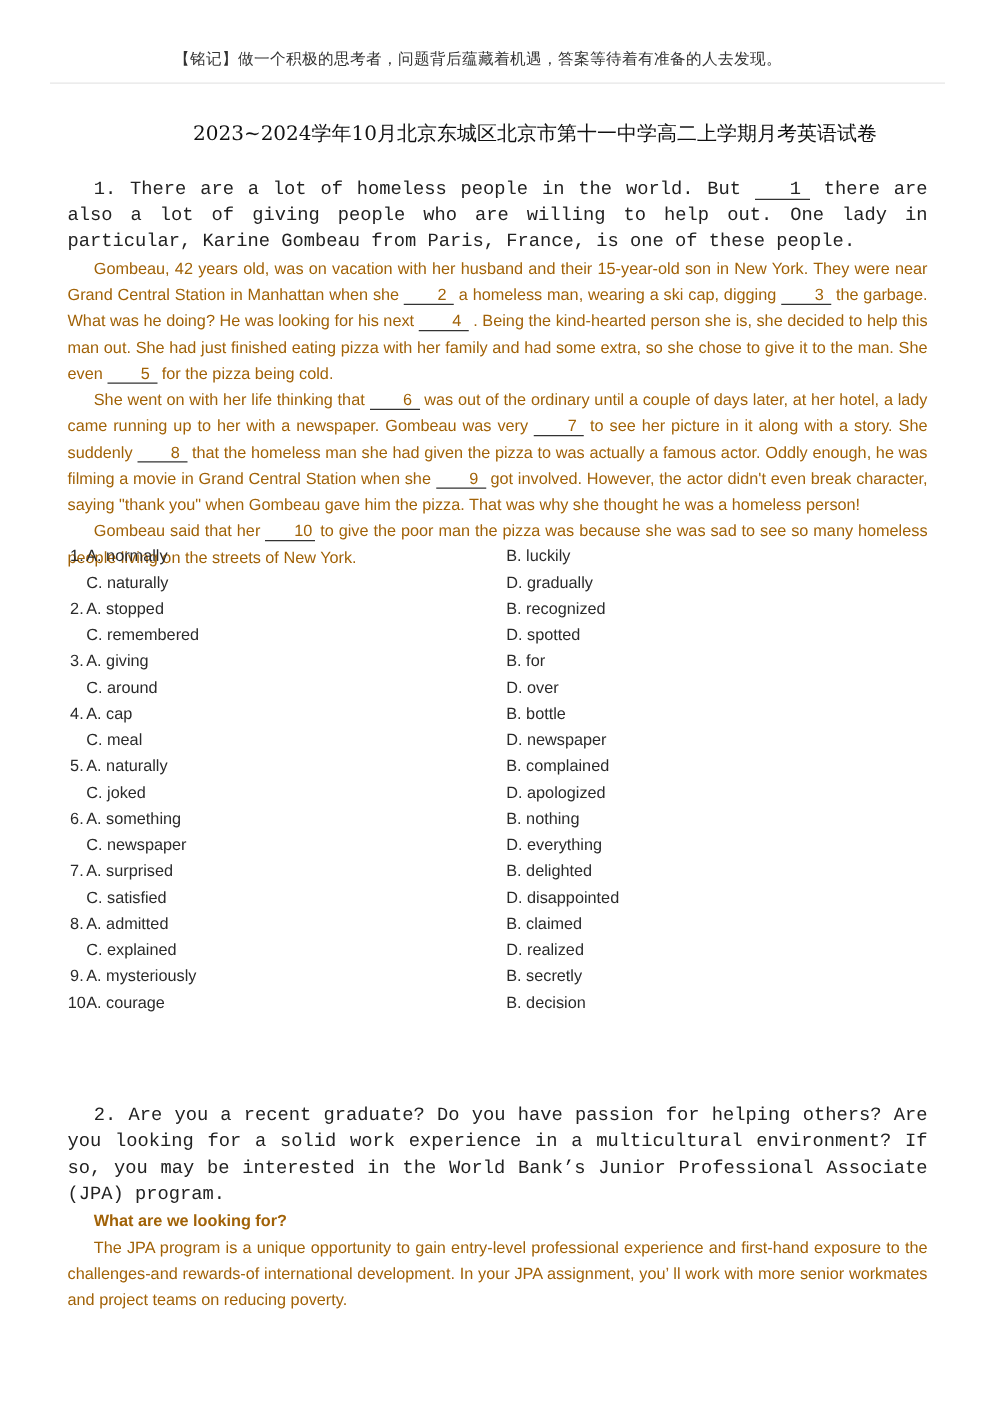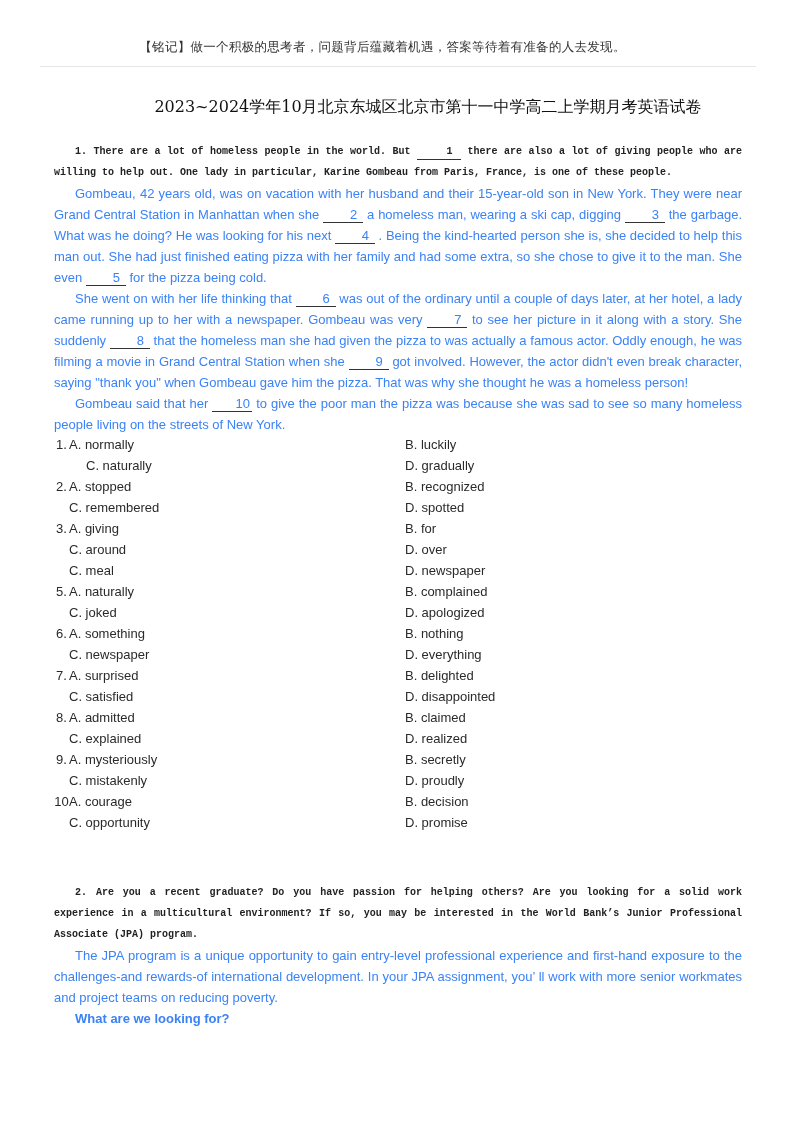--- a/index.html
+++ b/index.html
@@ -3,22 +3,22 @@
 <meta charset="utf-8">
 <style>
   html, body { margin: 0; padding: 0; background: #ffffff; }
   body { width: 794px; height: 1124px; position: relative; overflow: hidden; color: #222; }
   .motto { position: absolute; top: 39px; left: 0; width: 765px; text-align: center;
     font-family: "DejaVu Serif", serif; font-size: 12.5px; color: #333; letter-spacing: 0.3px; }
   .rule { position: absolute; top: 66px; left: 40px; width: 716px; height: 1px; background: #e6e6e6; }
   .title { position: absolute; top: 97px; left: 0; width: 794px; text-align: center;
     font-family: "DejaVu Serif", serif; font-size: 16px; color: #111; padding-left: 31px; }
   .doc { position: absolute; left: 54px; width: 688px; }
-  .mono { font-family: "Liberation Mono", monospace; font-size: 10px; font-weight: bold; line-height: 21px; color: #222; }
-  .body { font-family: "Liberation Sans", sans-serif; font-size: 13px; line-height: 21px; color: #3b82f6; }
+  .mono { font-family: "Liberation Mono", monospace; font-size: 15px; font-weight: normal; line-height: 21px; color: #222; }
+  .body { font-family: "Liberation Sans", sans-serif; font-size: 13px; line-height: 21px; color: #a16207; }
   p { margin: 0; text-align: justify; }
   .indent { text-indent: 21px; }
   .blank { display: inline-block; border-bottom: 1px solid #333; text-align: center; line-height: 15px; }
   .b1 { width: 44px; } .b2 { width: 40px; }
   .opts { position: absolute; left: 54px; top: 434px; width: 688px;
     font-family: "Liberation Sans", sans-serif; font-size: 13px; color: #2a2a2a; }
   .opt-row { height: 21px; line-height: 21px; position: relative; }
   .opt-left { position: absolute; left: 0; text-align: center; }
   .opt-right { position: absolute; left: 351px; }
   .num { display: inline-block; width: 15px; }
@@ -37,38 +37,42 @@
   <p class="body indent"><span>She went on with her life thinking that </span><span class="blank b2">6</span><span> was out of the ordinary until a couple of days later, at her hotel, a lady came running up to her with a newspaper. Gombeau was very </span><span class="blank b2">7</span><span> to see her picture in it along with a story. She suddenly </span><span class="blank b2">8</span><span> that the homeless man she had given the pizza to was actually a famous actor. Oddly enough, he was filming a movie in Grand Central Station when she </span><span class="blank b2">9</span><span> got involved. However, the actor didn't even break character, saying "thank you" when Gombeau gave him the pizza. That was why she thought he was a homeless person!</span></p>
   <p class="body indent"><span>Gombeau said that her </span><span class="blank b2">10</span><span> to give the poor man the pizza was because she was sad to see so many homeless people living on the streets of New York.</span></p>
 </div>
 
 <div class="opts" id="opts">
     <div class="opt-row">
       <span class="opt-left"><span class="num">1.</span><span>A. normally</span></span>
       <span class="opt-right">B. luckily</span>
     </div>
     <div class="opt-row">
-      <span class="opt-left" style="left:32px">C. naturally</span>
+      <span class="opt-left" style="left:15px">C. naturally</span>
       <span class="opt-right">D. gradually</span>
     </div>
     <div class="opt-row">
       <span class="opt-left"><span class="num">2.</span><span>A. stopped</span></span>
       <span class="opt-right">B. recognized</span>
     </div>
     <div class="opt-row">
       <span class="opt-left" style="left:15px">C. remembered</span>
       <span class="opt-right">D. spotted</span>
     </div>
     <div class="opt-row">
       <span class="opt-left"><span class="num">3.</span><span>A. giving</span></span>
       <span class="opt-right">B. for</span>
     </div>
     <div class="opt-row">
       <span class="opt-left" style="left:15px">C. around</span>
       <span class="opt-right">D. over</span>
+    </div>
+    <div class="opt-row">
+      <span class="opt-left"><span class="num">4.</span><span>A. cap</span></span>
+      <span class="opt-right">B. bottle</span>
     </div>
     <div class="opt-row">
       <span class="opt-left" style="left:15px">C. meal</span>
       <span class="opt-right">D. newspaper</span>
     </div>
     <div class="opt-row">
       <span class="opt-left"><span class="num">5.</span><span>A. naturally</span></span>
       <span class="opt-right">B. complained</span>
     </div>
     <div class="opt-row">
@@ -97,30 +101,22 @@
     </div>
     <div class="opt-row">
       <span class="opt-left" style="left:15px">C. explained</span>
       <span class="opt-right">D. realized</span>
     </div>
     <div class="opt-row">
       <span class="opt-left"><span class="num">9.</span><span>A. mysteriously</span></span>
       <span class="opt-right">B. secretly</span>
     </div>
     <div class="opt-row">
-      <span class="opt-left" style="left:15px">C. mistakenly</span>
-      <span class="opt-right">D. proudly</span>
-    </div>
-    <div class="opt-row">
       <span class="opt-left"><span class="num">10</span><span>A. courage</span></span>
       <span class="opt-right">B. decision</span>
-    </div>
-    <div class="opt-row">
-      <span class="opt-left" style="left:15px">C. opportunity</span>
-      <span class="opt-right">D. promise</span>
     </div>
   </div>
 
 <div class="doc" style="top:882px;">
   <p class="mono indent">2. Are you a recent graduate? Do you have passion for helping others? Are you looking for a solid work experience in a multicultural environment? If so, you may be interested in the World Bank’s Junior Professional Associate (JPA) program.</p>
+  <p class="body indent bold-h">What are we looking for?</p>
   <p class="body indent">The JPA program is a unique opportunity to gain entry-level professional experience and first-hand exposure to the challenges-and rewards-of international development. In your JPA assignment, you’ ll work with more senior workmates and project teams on reducing poverty.</p>
-  <p class="body indent bold-h">What are we looking for?</p>
 </div>
 
 </body></html>

